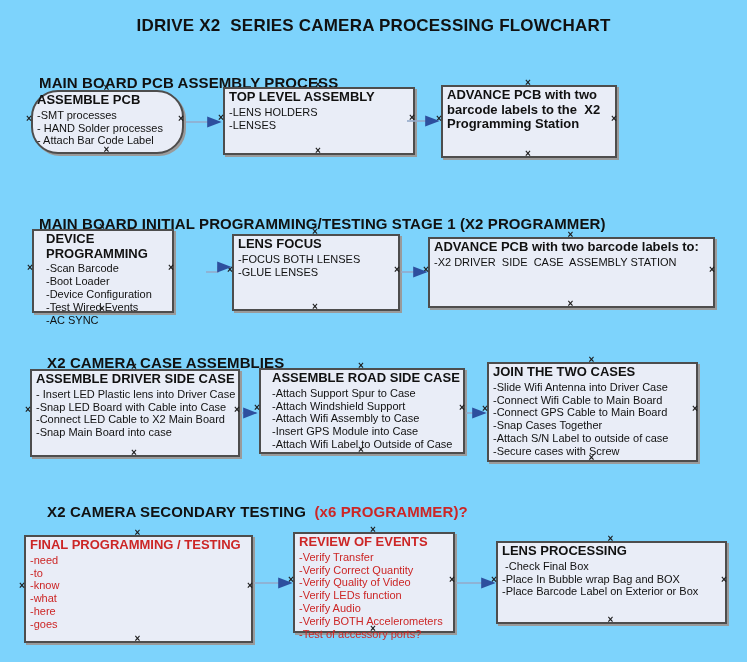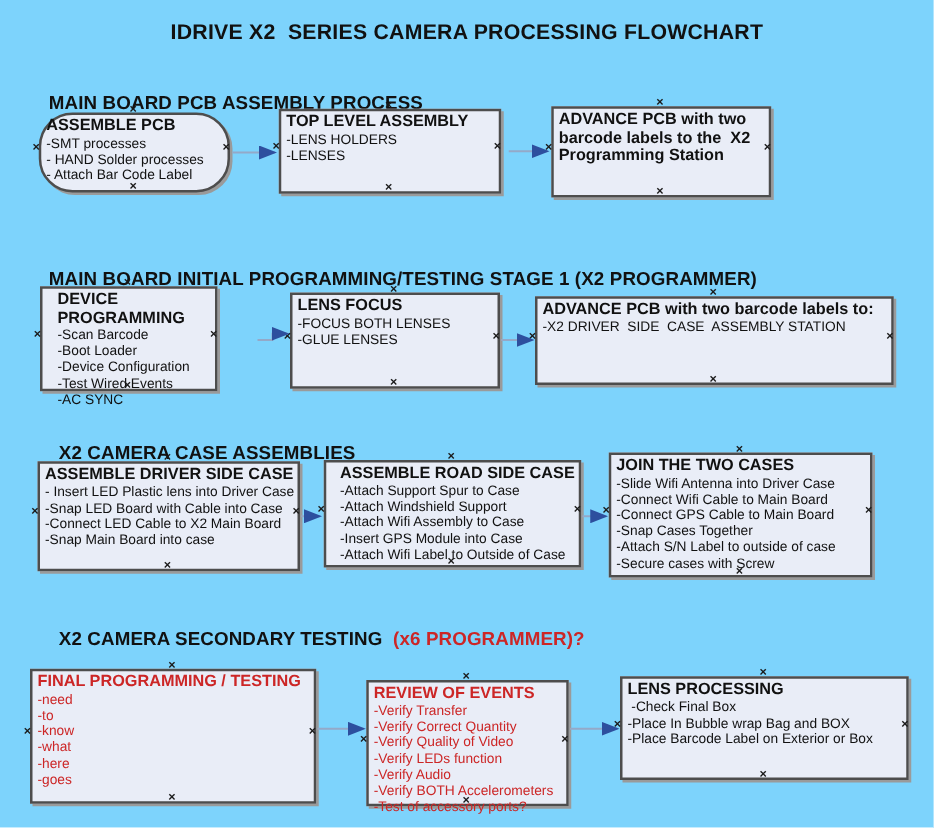--- a/index.html
+++ b/index.html
@@ -58,21 +58,21 @@
     <span class="anchor a-l"></span>
     <span class="anchor a-r"></span>
     <div class="box-title">ASSEMBLE PCB</div>
     <ul>
       <li>-SMT processes</li>
       <li>- HAND Solder processes</li>
       <li>- Attach Bar Code Label</li>
     </ul>
   </div>
 
-  <div class="box" style="left:223px; top:87px; width:178px; height:68px;">
+  <div class="box" style="left:223px; top:87px; width:192px; height:68px;">
     <span class="anchor a-t"></span>
     <span class="anchor a-b"></span>
     <span class="anchor a-l"></span>
     <span class="anchor a-r"></span>
     <div class="box-title">TOP LEVEL ASSEMBLY</div>
     <ul>
       <li>-LENS HOLDERS</li>
       <li>-LENSES</li>
     </ul>
   </div>
@@ -189,21 +189,21 @@
     <ul>
       <li>-need</li>
       <li>-to</li>
       <li>-know</li>
       <li>-what</li>
       <li>-here</li>
       <li>-goes</li>
     </ul>
   </div>
 
-  <div class="box red-text" style="left:293px; top:532px; width:162px; height:101px;margin-top:12px;">
+  <div class="box red-text" style="left:293px; top:532px; width:162px; height:101px;">
     <span class="anchor a-t"></span>
     <span class="anchor a-b"></span>
     <span class="anchor a-l"></span>
     <span class="anchor a-r"></span>
     <div class="box-title">REVIEW OF EVENTS</div>
     <ul>
       <li>-Verify Transfer</li>
       <li>-Verify Correct Quantity</li>
       <li>-Verify Quality of Video</li>
       <li>-Verify LEDs function</li>

